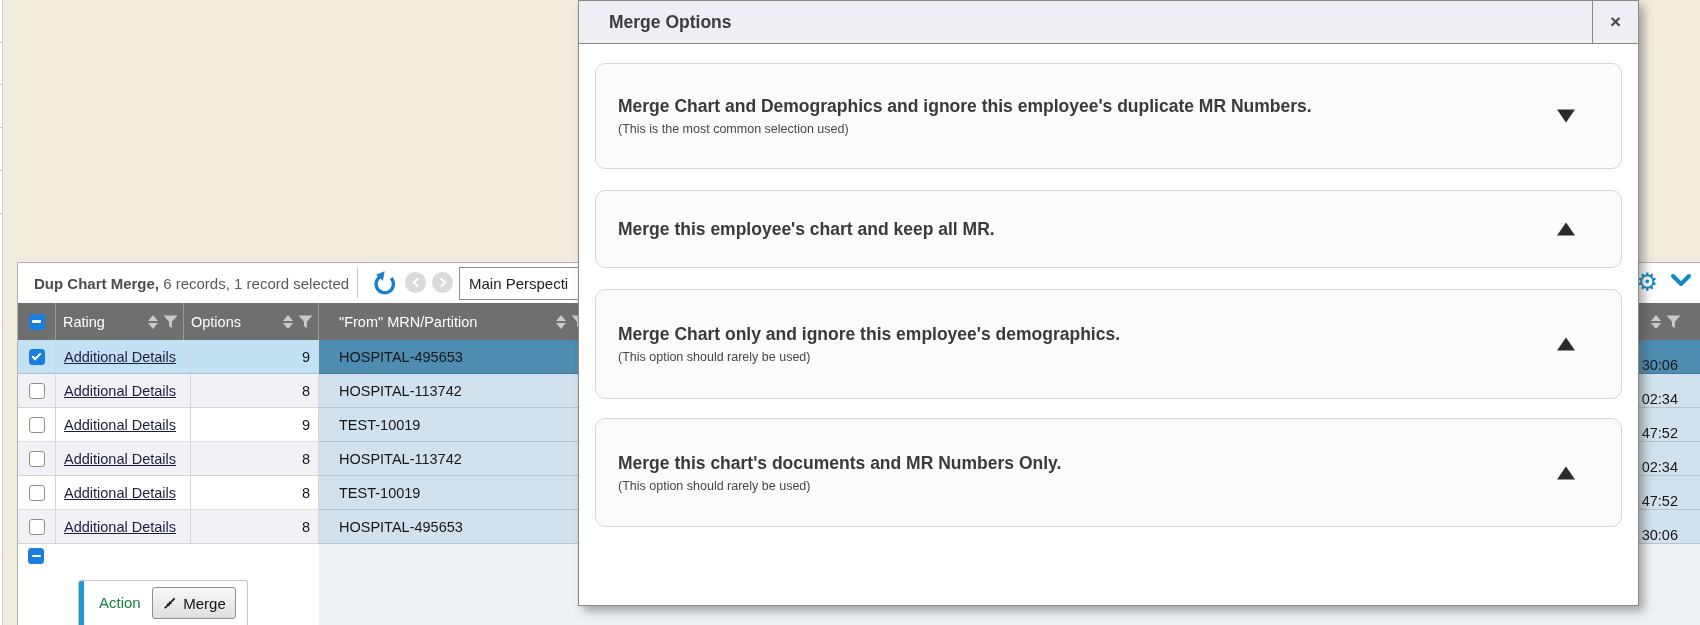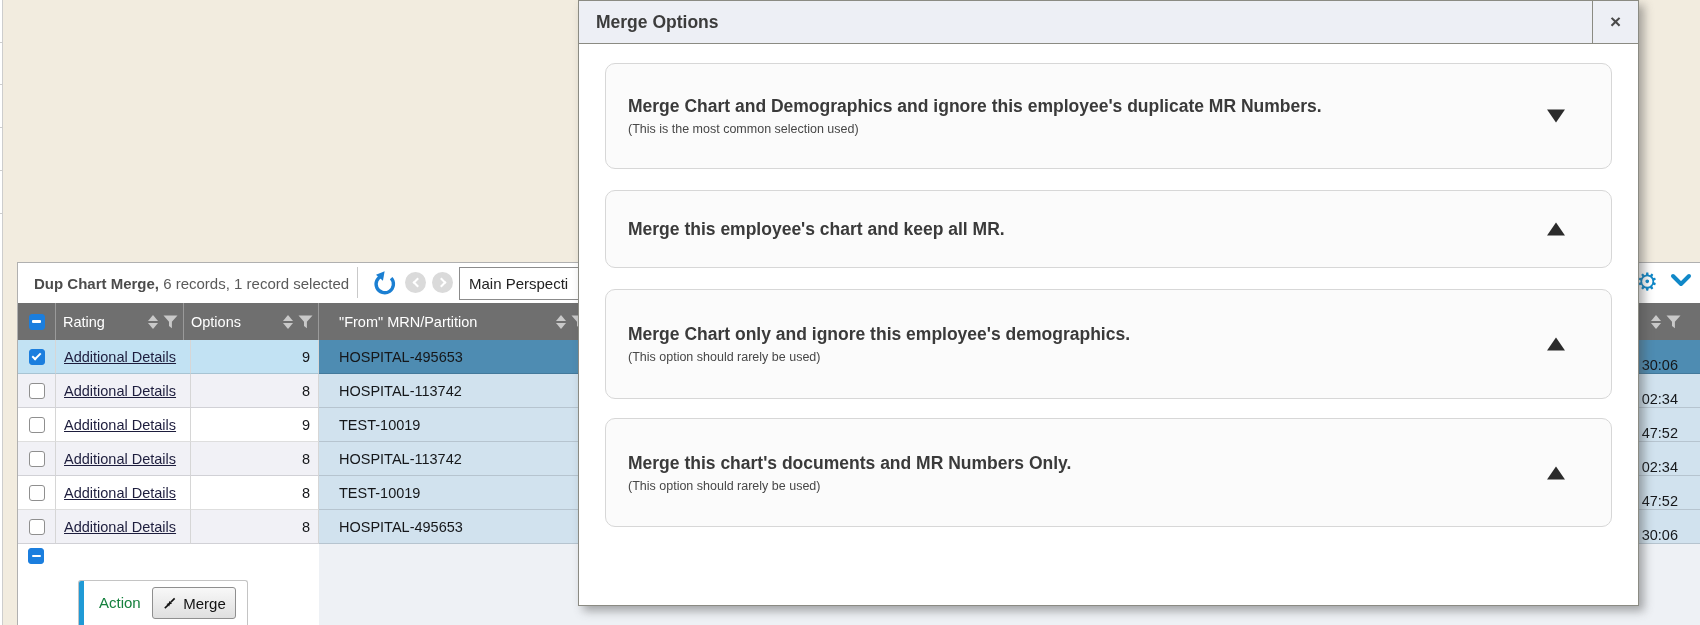--- a/index.html
+++ b/index.html
@@ -84,25 +84,25 @@
   .merge-btn { position:absolute; left:73px; top:6px; width:84px; height:32px;
     background:linear-gradient(#f8f8f8,#dfdfdf); border:1px solid #8f8f8f; border-radius:3px;
     display:flex; align-items:center; justify-content:center; gap:6px;
     font-size:15px; color:#111; cursor:pointer; }
 
   
   .modal { position:absolute; left:578px; top:0; width:1061px; height:606px;
     background:#fff; border:1px solid #8b8b83; box-shadow:5px 5px 9px rgba(70,70,70,0.45); }
   .modal-titlebar { position:absolute; left:0; top:0; width:100%; height:43px;
     background:#edeff5; border-bottom:1px solid #8b8b83; display:flex; }
-  .modal-title { flex:1; display:flex; align-items:center; padding-left:17px;
+  .modal-title { flex:1; display:flex; align-items:center; padding-left:30px;
     font-size:17.5px; font-weight:bold; color:#3c3c3c; }
   .modal-close { width:46px; border-left:1px solid #8b8b83; display:flex; align-items:center; justify-content:center;
     font-size:19px; font-weight:bold; color:#4a4a4a; cursor:pointer; }
-  .modal-body { position:absolute; left:0; top:43px; width:100%; bottom:0; padding:19px 26px 0; }
+  .modal-body { position:absolute; left:0; top:43px; width:100%; bottom:0; padding:19px 16px 0; }
   .panel { position:relative; border:1px solid #d7d7d7; border-radius:10px; background:#fbfbfb;
     padding-left:22px; padding-right:90px; display:flex; flex-direction:column; justify-content:center; cursor:pointer; }
   .panel-title { font-size:17.5px; font-weight:bold; color:#3a3a3a; }
   .panel-sub { font-size:12.5px; color:#474747; margin-top:5px; }
   .panel-sub:empty { display:none; }
   .accordion-arrow { position:absolute; right:46px; top:50%; transform:translateY(-50%);
     width:0; height:0; }
   .accordion-arrow.tri-down { border-left:9px solid transparent; border-right:9px solid transparent; border-top:13px solid #2b2b2b; }
   .accordion-arrow.tri-up { border-left:9px solid transparent; border-right:9px solid transparent; border-bottom:13px solid #2b2b2b; }
   .p1 { height:106px; margin-bottom:21px; }

